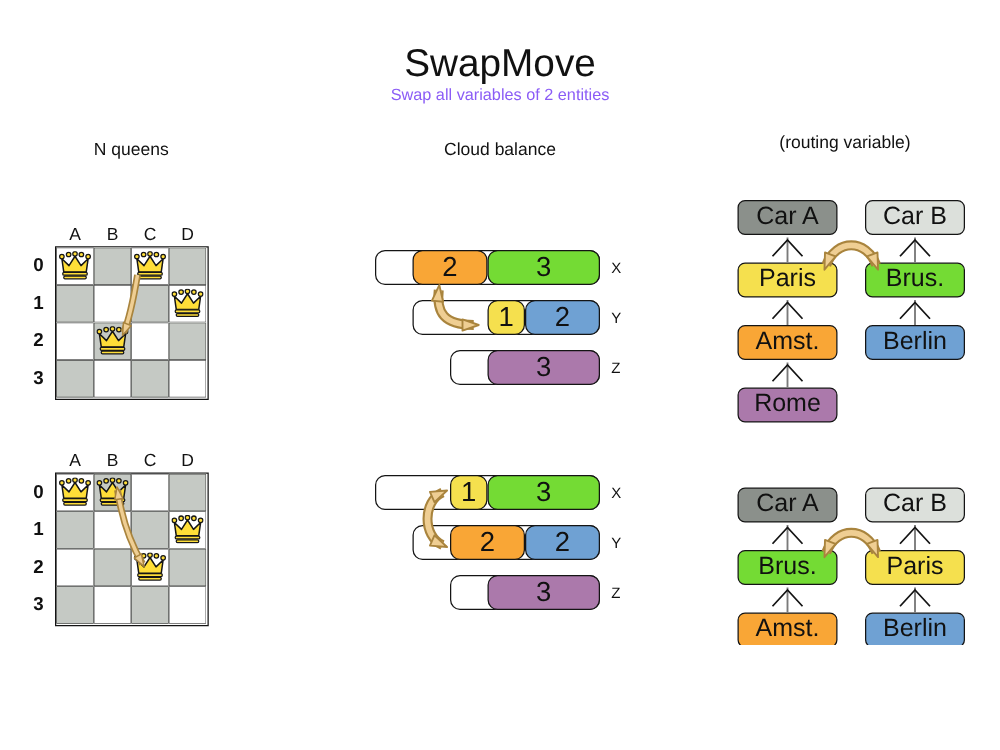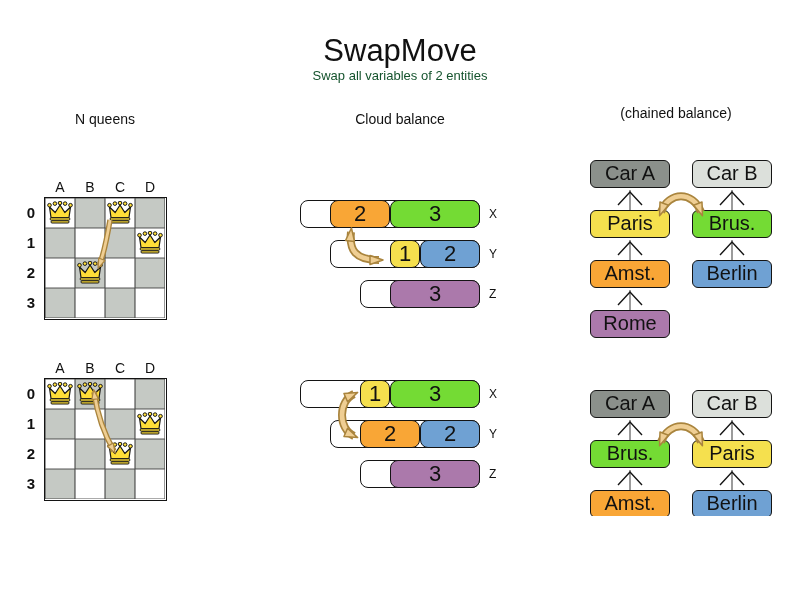--- a/index.html
+++ b/index.html
@@ -1,20 +1,20 @@
 <!DOCTYPE html>
 <html><head>
 <meta charset="utf-8">
 <style>
   html,body{margin:0;padding:0;background:#fff;}
   #scene{position:relative;width:800px;height:516px;background:#fff;overflow:hidden;
          font-family:"Liberation Sans",sans-serif;color:#111;}
   .abs{position:absolute;}
   .title{left:0;right:0;top:33px;text-align:center;font-size:31px;color:#111;}
-  .subtitle{left:0;right:0;top:68px;text-align:center;font-size:13px;color:#14532d;}
+  .subtitle{left:0;right:0;top:68px;text-align:center;font-size:13px;color:#8b5cf6;}
   .colhead{font-size:14px;text-align:center;color:#111;}
   #h-nq{left:25px;width:160px;top:111px;}
   #h-cb{left:320px;width:160px;top:111px;}
   #h-vr{left:576px;width:200px;top:105px;line-height:17px;}
   .board{border:1.5px solid #141414;box-sizing:border-box;display:grid;
          grid-template-columns:repeat(4,30px);grid-auto-rows:30px;background:#fff;}
   .cell{width:30px;height:30px;box-shadow:inset 0 0 0 0.6px rgba(45,45,45,.8);}
   .cell.dark{background:var(--dark,#c5c9c4);}
   .col-label{width:30px;height:18px;text-align:center;font-size:14px;}
   .row-label{width:22px;height:18px;text-align:right;font-size:15px;font-weight:bold;}
@@ -30,21 +30,21 @@
 </head>
 <body>
 
 <div id="scene">
   <div class="abs title">SwapMove</div>
   <div class="abs subtitle">Swap all variables of 2 entities</div>
 
   <div class="abs colhead" id="h-nq">N queens</div>
   <div class="abs colhead" id="h-cb">Cloud balance</div>
   <div class="abs colhead" id="h-vr">
-    <div>(chained balance)</div>
+    <div>(routing variable)</div>
   </div>
 
   <div id="generated">
       <div class="abs col-label" style="left: 45px; top: 179px; width: 30px; height: 18px;">A</div>
       <div class="abs col-label" style="left: 75px; top: 179px; width: 30px; height: 18px;">B</div>
       <div class="abs col-label" style="left: 105px; top: 179px; width: 30px; height: 18px;">C</div>
       <div class="abs col-label" style="left: 135px; top: 179px; width: 30px; height: 18px;">D</div>
       <div class="abs row-label" style="left: 13px; top: 204px; width: 22px; height: 18px;">0</div>
       <div class="abs row-label" style="left: 13px; top: 234px; width: 22px; height: 18px;">1</div>
       <div class="abs row-label" style="left: 13px; top: 264px; width: 22px; height: 18px;">2</div>

